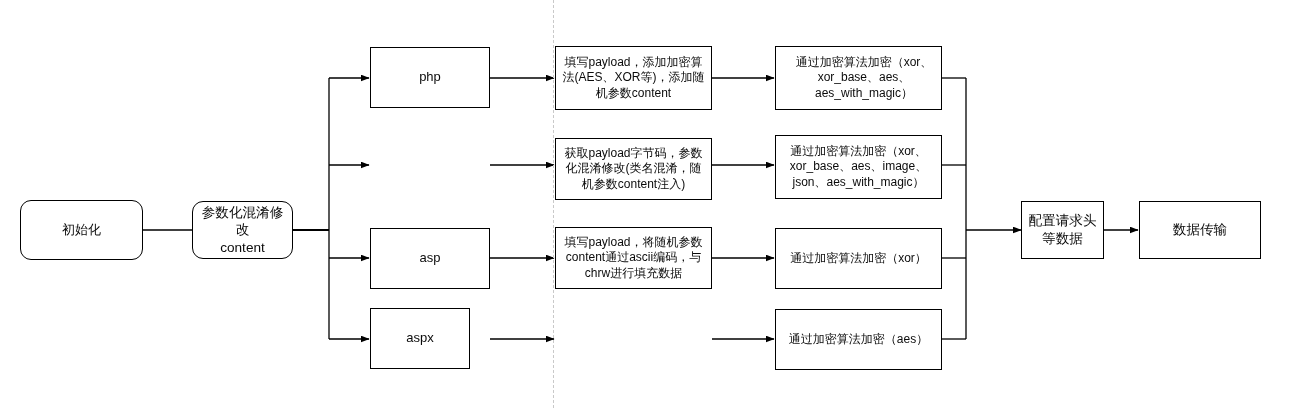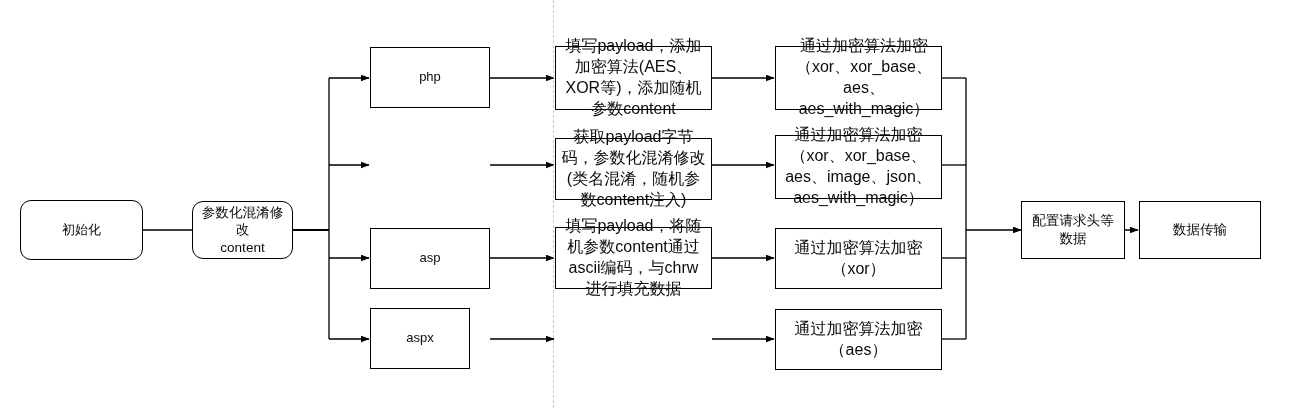--- a/index.html
+++ b/index.html
@@ -39,21 +39,21 @@
   }
   .node.rounded { border-radius: 11px; }
   .node .txt {
     display: block;
     width: 100%;
     white-space: pre-line;
     word-break: break-word;
   }
   .f15 { font-size: 13px; }
   .f14 { font-size: 13.6px; }
-  .f13 { font-size: 16px; }
+  .f13 { font-size: 12px; }
   .dashed-guide {
     position: absolute;
     top: 0;
     height: 408px;
     width: 0;
     border-left: 1.2px dashed #c9c9c9;
     z-index: 1;
   }
 </style>
 </head>
@@ -138,20 +138,20 @@
   <div class="node f13" style="left:775px; top:135px; width:167px; height:64px;">
     <span class="txt">通过加密算法加密（xor、xor_base、aes、image、json、aes_with_magic）</span>
   </div>
   <div class="node f13" style="left:775px; top:228px; width:167px; height:61px;">
     <span class="txt">通过加密算法加密（xor）</span>
   </div>
   <div class="node f13" style="left:775px; top:309px; width:167px; height:61px;">
     <span class="txt">通过加密算法加密（aes）</span>
   </div>
 
-  <div class="node f14" style="left:1021px; top:201px; width:104px; height:58px;">
+  <div class="node f14" style="left:1021px; top:201px; width:83px; height:58px;">
     <span class="txt">配置请求头等数据</span>
   </div>
   <div class="node f14" style="left:1139px; top:201px; width:122px; height:58px;">
     <span class="txt">数据传输</span>
   </div>
 
 </div>
 
 </body></html>

